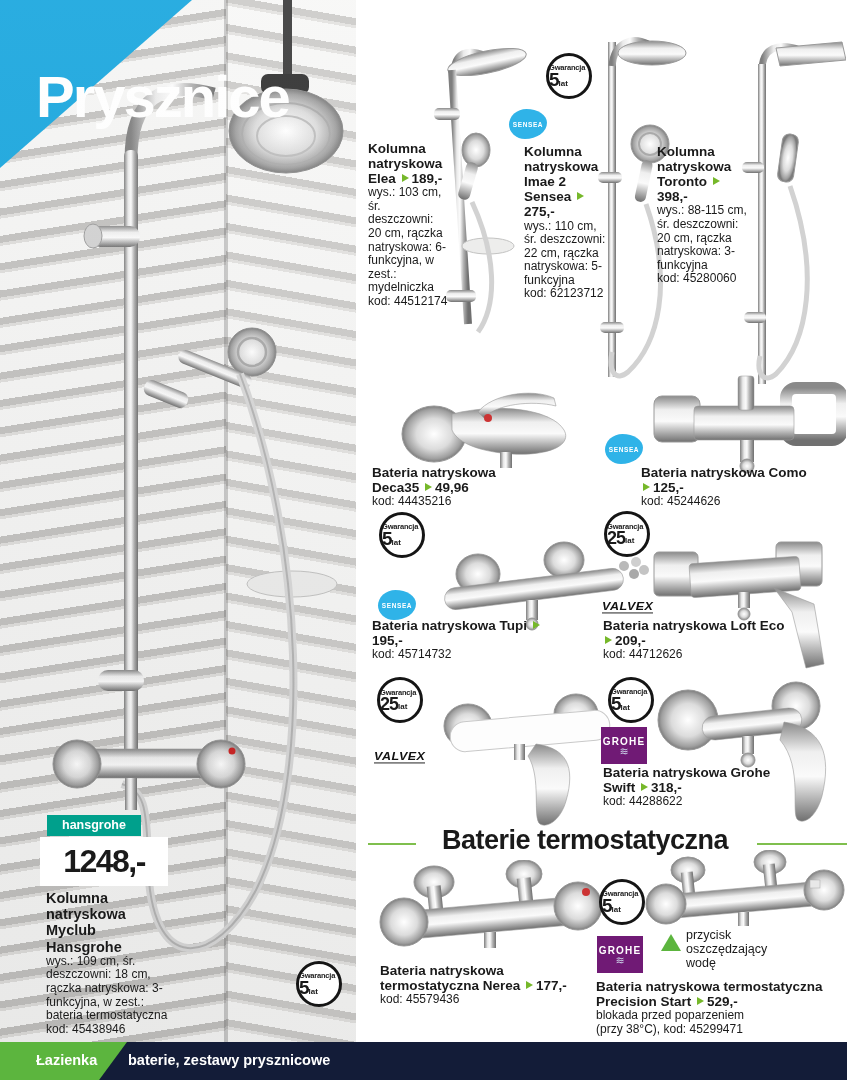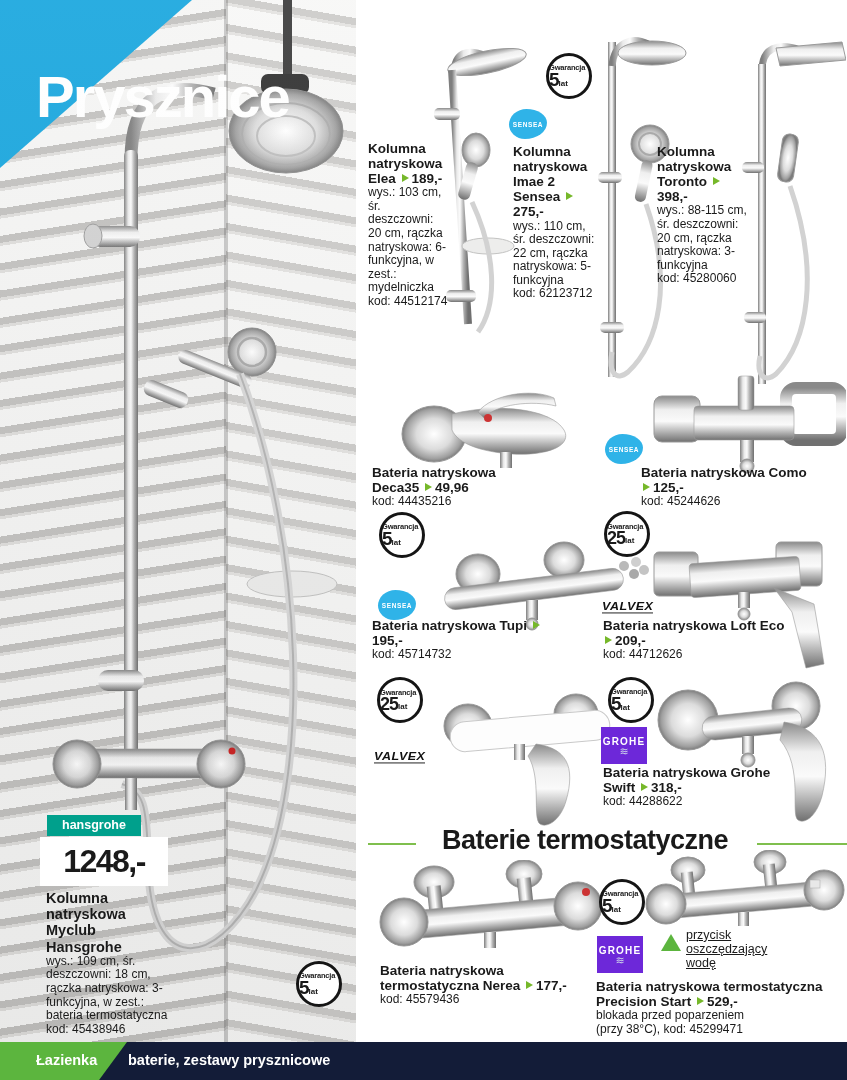--- a/index.html
+++ b/index.html
@@ -42,36 +42,36 @@
   .b-num{font-size:19px;font-weight:bold;letter-spacing:-1px;}
   .b-unit{font-size:8px;font-weight:bold;padding-bottom:1px;}
   .badge25 .b-num{font-size:18px;}
 
   
   .sensea{position:absolute;width:38px;height:30px;background:#2fb3e8;color:#fff;z-index:4;
           border-radius:46% 54% 58% 42% / 52% 46% 54% 48%;
           display:flex;align-items:center;justify-content:center;font-size:6.5px;font-weight:bold;letter-spacing:.6px;}
   .valvex{position:absolute;font-weight:bold;font-style:italic;font-size:12.5px;letter-spacing:.5px;color:#111;
           transform:scaleY(.92);border-bottom:1px solid #111;padding-bottom:0px;z-index:4;}
-  .grohe{position:absolute;width:46px;height:37px;background:#6d28d9;color:#fff;z-index:4;
+  .grohe{position:absolute;width:46px;height:37px;background:#701a75;color:#fff;z-index:4;
          display:flex;flex-direction:column;align-items:center;justify-content:center;}
   .g-name{font-size:10px;font-weight:bold;letter-spacing:1.2px;}
   .g-waves{font-size:11px;line-height:.7;margin-top:1px;color:#cdd6ea;}
 
   
   .sec{position:absolute;left:405px;top:825px;width:360px;text-align:center;
        font-size:27px;font-weight:bold;letter-spacing:-.5px;}
   .sec-line{position:absolute;top:843px;height:2px;background:#7fbf4d;}
   .sec-line.l{left:368px;width:48px;}
   .sec-line.r{left:757px;width:90px;}
 
   
   .tri-note{position:absolute;width:0;height:0;border-left:10px solid transparent;
             border-right:10px solid transparent;border-bottom:17px solid #5cb53e;}
-  .note-txt{position:absolute;font-size:12.5px;line-height:1.1;width:88px;text-decoration:underline;}
+  .note-txt{position:absolute;font-size:12.5px;line-height:1.1;width:88px;}
 
   
   .footer{position:absolute;left:0;top:1042px;width:847px;height:38px;background:#131c38;}
   .f-green{position:absolute;left:0;top:0;width:127px;height:100%;background:#5cb53e;
            clip-path:polygon(0 0,100% 0,78% 100%,0 100%);}
   .f-cat{position:absolute;left:36px;top:0;height:38px;line-height:37px;color:#fff;font-weight:bold;font-size:14.5px;}
   .f-sub{position:absolute;left:128px;top:0;height:26px;line-height:37px;color:#fff;font-weight:bold;font-size:14.5px;}
 
   .pimg{position:absolute;}
 </style>
@@ -193,21 +193,21 @@
         <span class="b-unit">lat</span>
       </span>
   </div>
   <div class="sensea" style="left:509px;top:109px;">SENSEA</div>
 
   <div class="pt" style="left:368px;top:141px;width:81px;">
     <div class="pname"><span>Kolumna natryskowa Elea</span> <span class="arr"></span><span>189,-</span></div>
     <div class="pdet">wys.: 103 cm, śr. deszczowni: 20 cm, rączka natryskowa: 6-funkcyjna, w zest.: mydelniczka</div>
     <div class="pdet">kod: 44512174</div>
   </div>
-  <div class="pt" style="left:513px;top:144px;width:85px;">
+  <div class="pt" style="left:524px;top:144px;width:85px;">
     <div class="pname"><span>Kolumna natryskowa Imae 2 Sensea</span> <span class="arr"></span><span>275,-</span></div>
     <div class="pdet">wys.: 110 cm, śr. deszczowni: 22 cm, rączka natryskowa: 5-funkcyjna</div>
     <div class="pdet">kod: 62123712</div>
   </div>
   <div class="pt" style="left:657px;top:144px;width:95px;">
     <div class="pname"><span>Kolumna natryskowa Toronto</span> <span class="arr"></span><span>398,-</span></div>
     <div class="pdet">wys.: 88-115 cm, śr. deszczowni: 20 cm, rączka natryskowa: 3-funkcyjna</div>
     <div class="pdet">kod: 45280060</div>
   </div>
 
@@ -315,21 +315,21 @@
   <div class="grohe" style="left:601px;top:727px;">
     <span class="g-name">GROHE</span>
     <span class="g-waves">≋</span>
   </div>
   <div class="pt" style="left:603px;top:765px;width:182px;">
     <div class="pname"><span>Bateria natryskowa Grohe Swift</span> <span class="arr"></span><span>318,-</span></div>
     <div class="pdet">kod: 44288622</div>
   </div>
 
   <div class="sec-line l"></div>
-  <div class="sec">Baterie termostatyczne</div>
+  <div class="sec">Baterie termostatyczna</div>
   <div class="sec-line r"></div>
 
   <svg class="pimg" style="left:372px;top:860px;" width="235" height="104" viewBox="0 0 235 104">
     <ellipse cx="62" cy="22" rx="20" ry="16" fill="url(#headG)" stroke="#979797"></ellipse>
     <ellipse cx="152" cy="14" rx="18" ry="14" fill="url(#headG)" stroke="#979797"></ellipse>
     <rect x="56" y="26" width="14" height="26" transform="rotate(-6 63 39)" fill="url(#cgH)"></rect>
     <rect x="146" y="18" width="14" height="26" transform="rotate(-6 153 31)" fill="url(#cgH)"></rect>
     <rect x="28" y="44" width="180" height="28" rx="14" transform="rotate(-5 118 58)" fill="url(#cgV)" stroke="#9a9a9a" stroke-width=".6"></rect>
     <circle cx="32" cy="62" r="24" fill="url(#headG)" stroke="#979797"></circle>
     <circle cx="206" cy="46" r="24" fill="url(#headG)" stroke="#979797"></circle>

